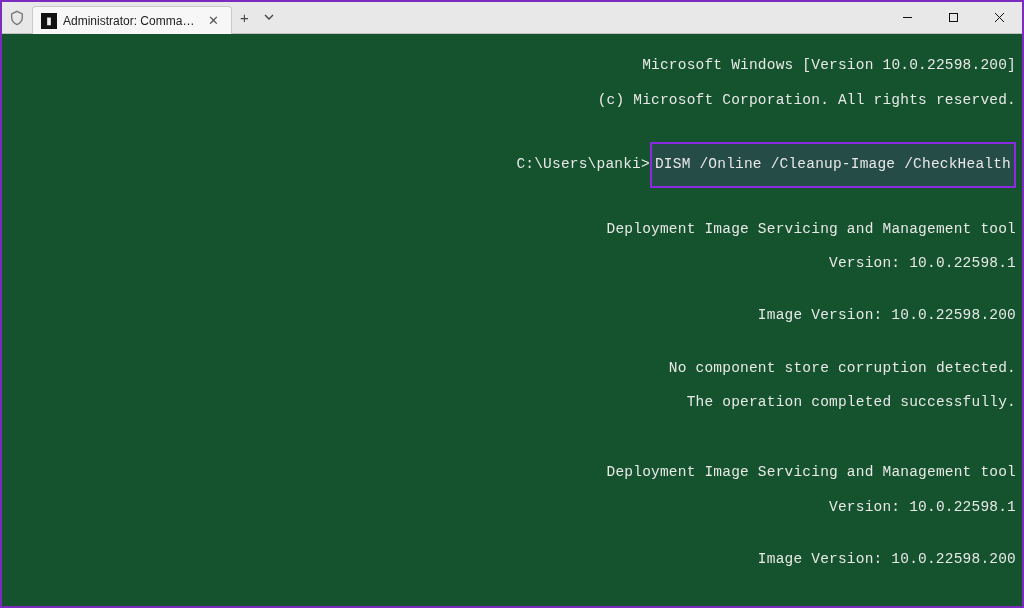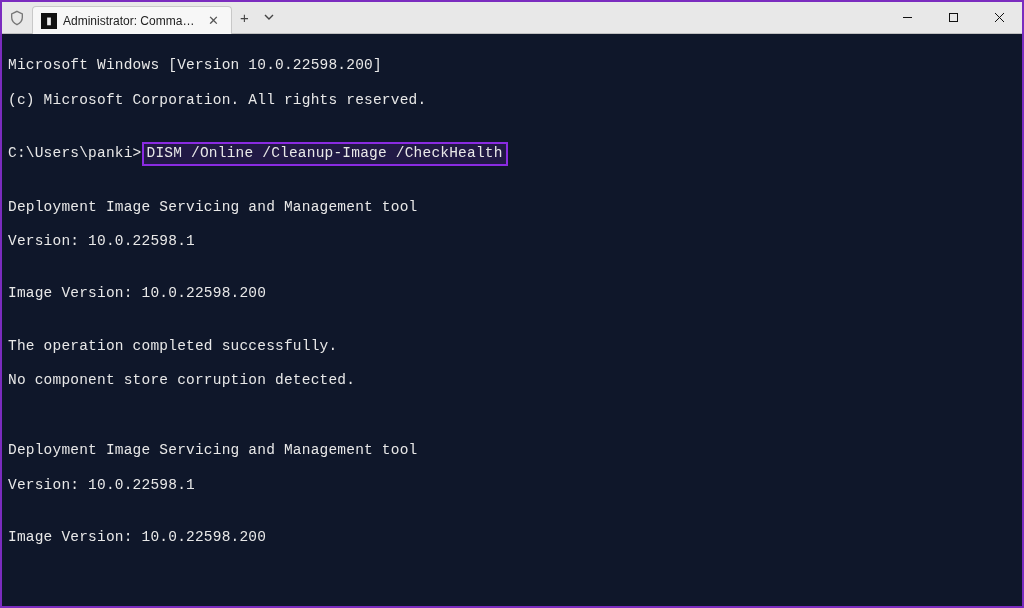--- a/index.html
+++ b/index.html
@@ -75,36 +75,37 @@
   .win-btn {
     width: 46px;
     height: 32px;
     display: flex;
     align-items: center;
     justify-content: center;
     color: #333;
   }
   .win-btn svg { width: 11px; height: 11px; }
   .terminal {
-    background: #0f172a;
+    background: #14532d;
     color: #e8e8e8;
     font-size: 14.5px;
     line-height: 1.2;
     padding: 6px 6px;
     white-space: pre;
     letter-spacing: 0.2px;
     height: calc(608px - 36px);
     overflow: hidden;
+    text-align: right;
   }
   .line { display: block; }
   .hl {
     display: inline-block;
     border: 2px solid #8a2be2;
     background: rgba(138,43,226,0.15);
-    padding: 1px 3px;
+    padding: 12px 3px;
     margin: -2px 0;
   }
 </style>
 </head>
 <body>
 
 <div class="titlebar">
   <div class="shield-area">
     <svg viewBox="0 0 24 24" width="16" height="16" fill="none" stroke="#777" stroke-width="2">
         <path d="M12 2l8 4v5c0 5-3.5 9-8 11-4.5-2-8-6-8-11V6l8-4z"></path>
@@ -148,22 +149,22 @@
 <span class="line">Microsoft Windows [Version 10.0.22598.200]</span>
 <span class="line">(c) Microsoft Corporation. All rights reserved.</span>
 <span class="line"></span>
 <span class="line"><span>C:\Users\panki&gt;</span><span class="hl">DISM /Online /Cleanup-Image /CheckHealth</span></span>
 <span class="line"></span>
 <span class="line">Deployment Image Servicing and Management tool</span>
 <span class="line">Version: 10.0.22598.1</span>
 <span class="line"></span>
 <span class="line">Image Version: 10.0.22598.200</span>
 <span class="line"></span>
+<span class="line">No component store corruption detected.</span>
 <span class="line">The operation completed successfully.</span>
-<span class="line">No component store corruption detected.</span>
 <span class="line"></span>
 <span class="line"></span>
 <span class="line">Deployment Image Servicing and Management tool</span>
 <span class="line">Version: 10.0.22598.1</span>
 <span class="line"></span>
 <span class="line">Image Version: 10.0.22598.200</span>
 <span class="line"></span>
 
 
 <span class="line"></span>

